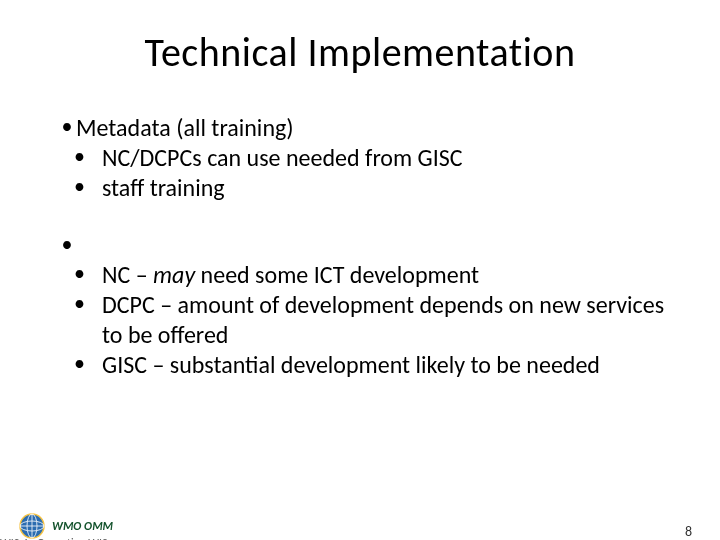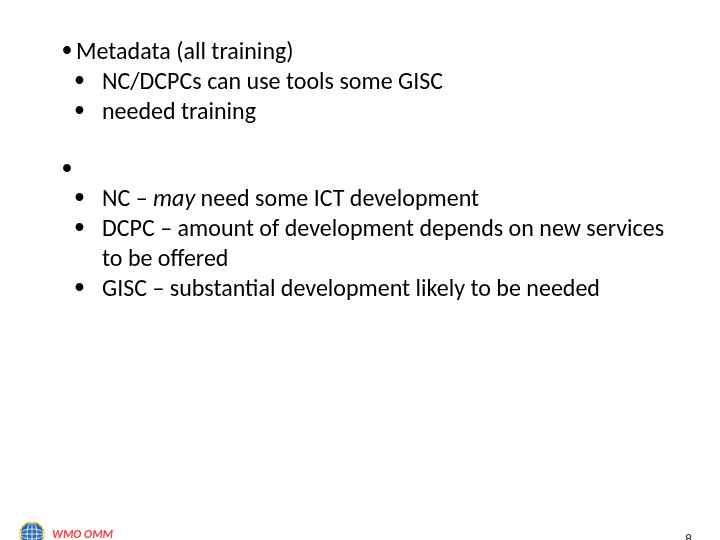--- a/index.html
+++ b/index.html
@@ -70,21 +70,21 @@
     left: 18px;
     bottom: 10px;
     display: flex;
     align-items: center;
     gap: 6px;
   }
   .logo-text {
     font-size: 12px;
     font-weight: 700;
     font-style: italic;
-    color: #ef4444;
+    color: #14532d;
     line-height: 1;
   }
   .footer-label {
     position: absolute;
     left: 0;
     bottom: 0;
     font-size: 12px;
     color: #666;
   }
   .page-num {
@@ -93,37 +93,38 @@
     bottom: 10px;
     font-size: 14px;
     color: #333;
   }
 </style>
 </head>
 <body>
 
 <div class="slide">
 
+  <h1 class="title">Technical Implementation</h1>
 
   <div class="content">
 
     <div class="group">
       <div class="top-item">
         <span class="dot">•</span>
         <span>
           <span class="bold">Metadata</span><span> (all training)</span>
         </span>
       </div>
       <div class="sub-item">
         <span class="dot">•</span>
-        <span class="txt">NC/DCPCs can use tools some GISC</span>
+        <span class="txt">NC/DCPCs can use needed from GISC</span>
       </div>
       <div class="sub-item">
         <span class="dot">•</span>
-        <span class="txt">needed training</span>
+        <span class="txt">staff training</span>
       </div>
     </div>
 
     <div class="group">
       <div class="top-item">
         <span class="dot">•</span>
       </div>
       <div class="sub-item">
         <span class="dot">•</span>
         <span class="txt">

